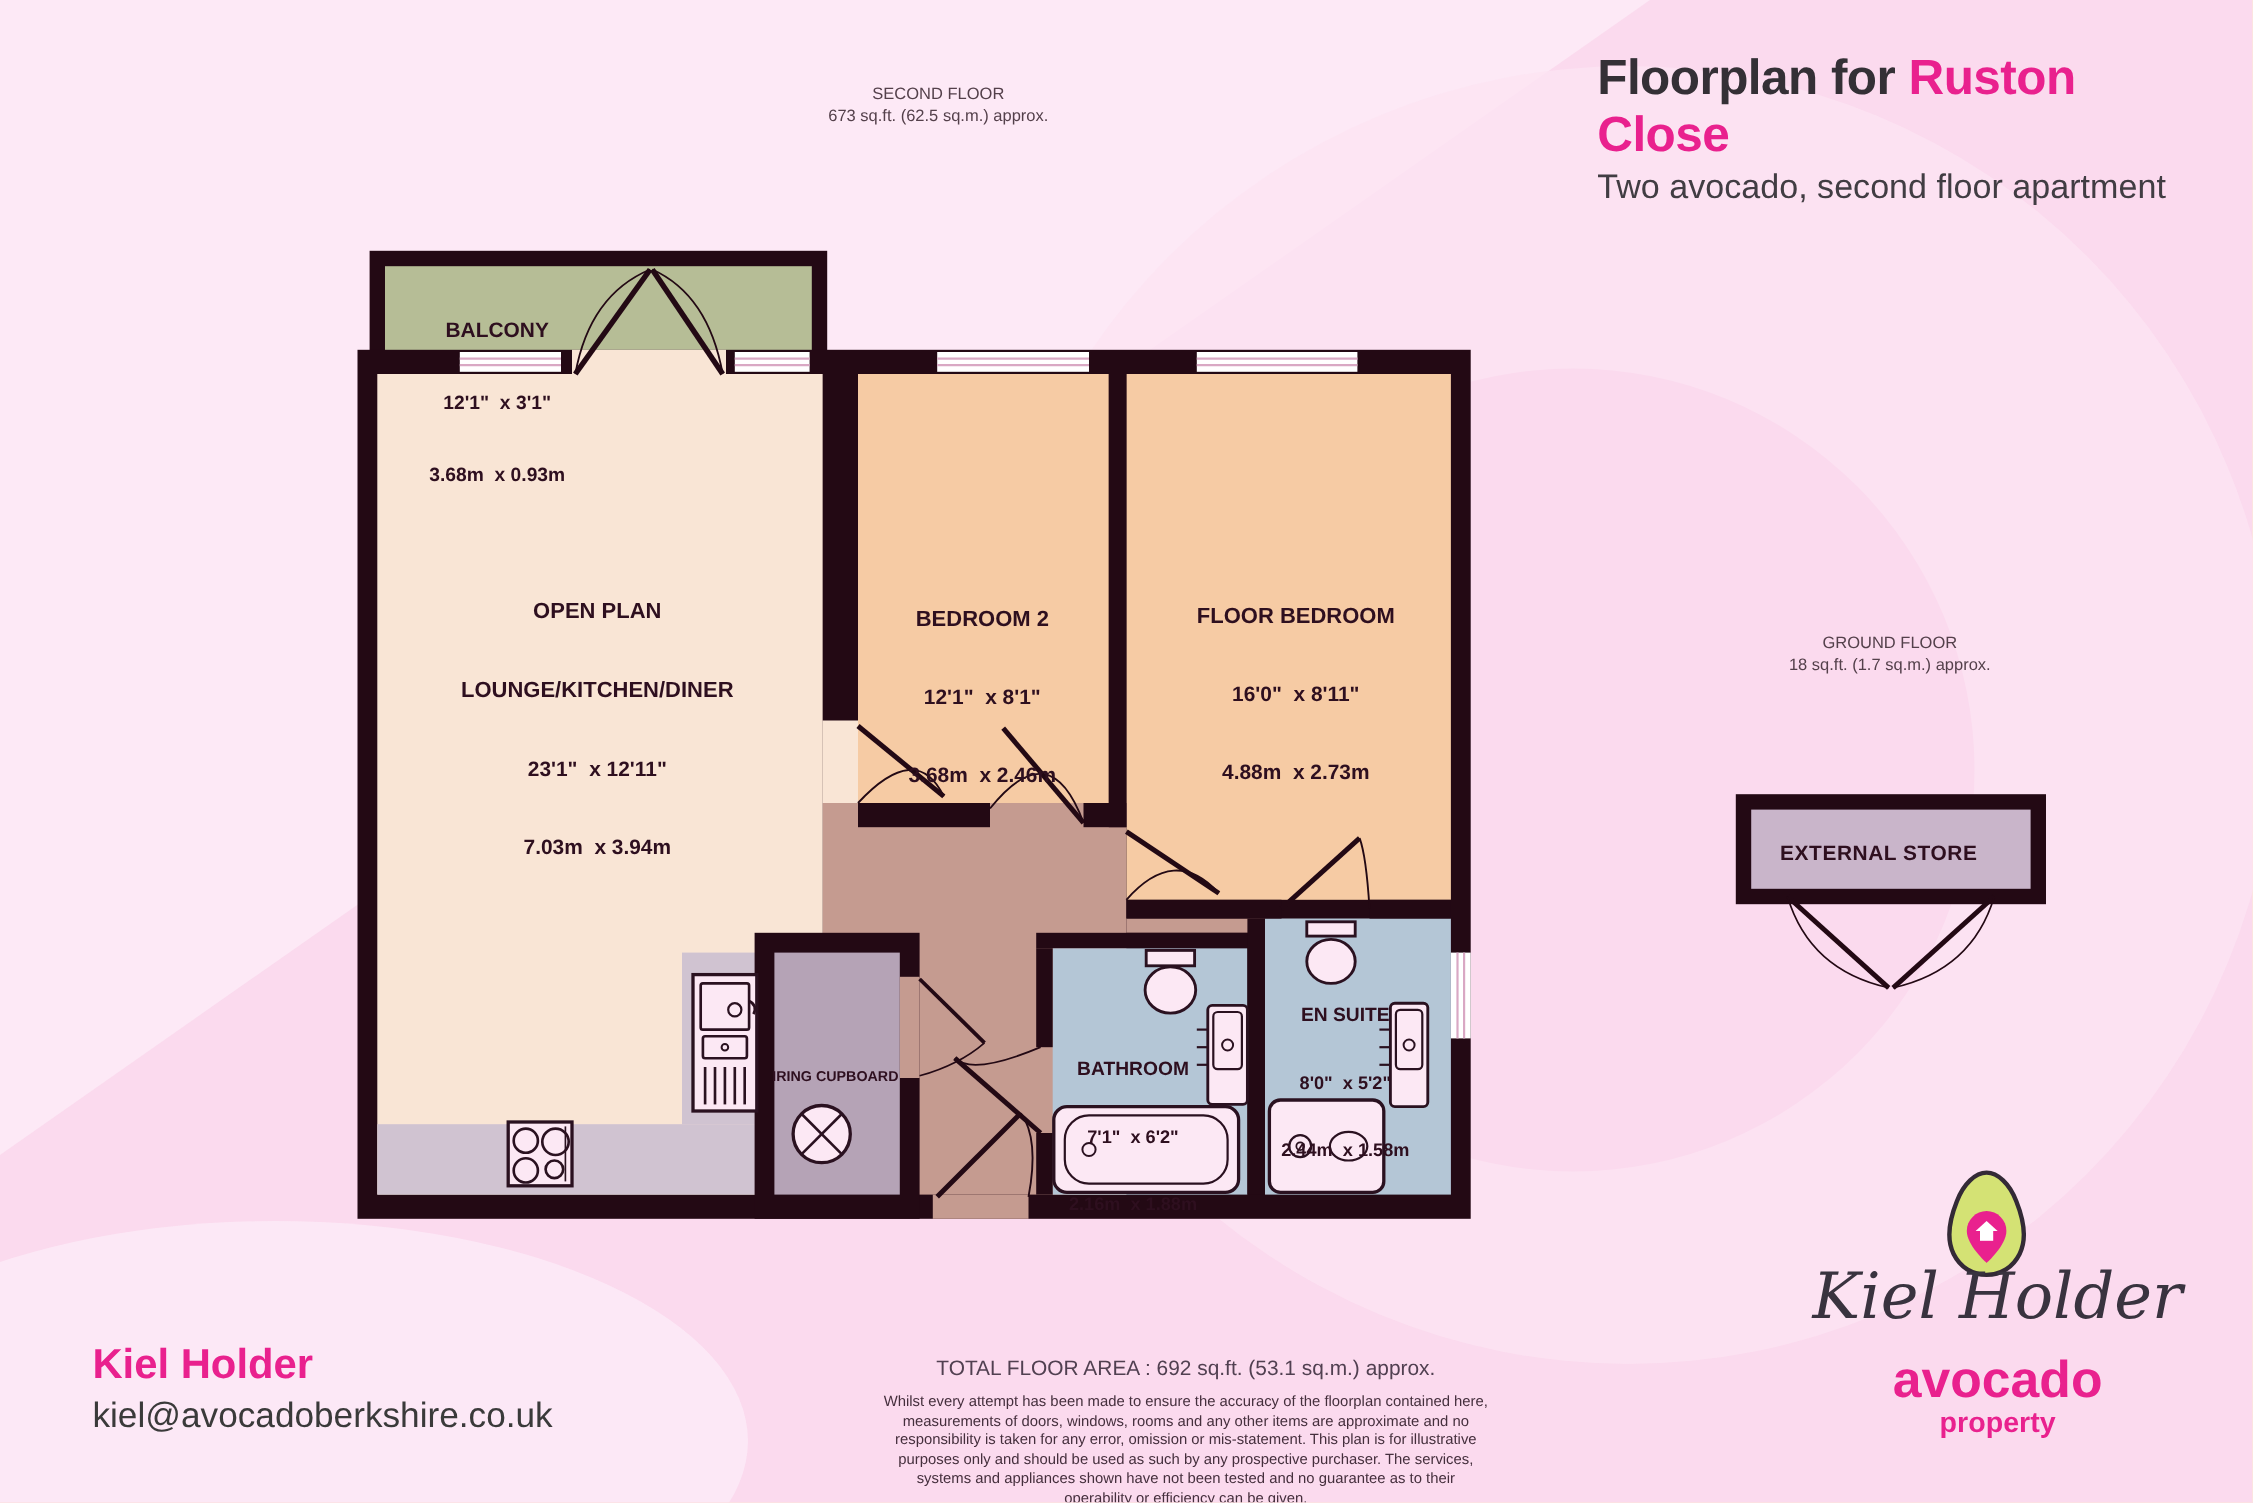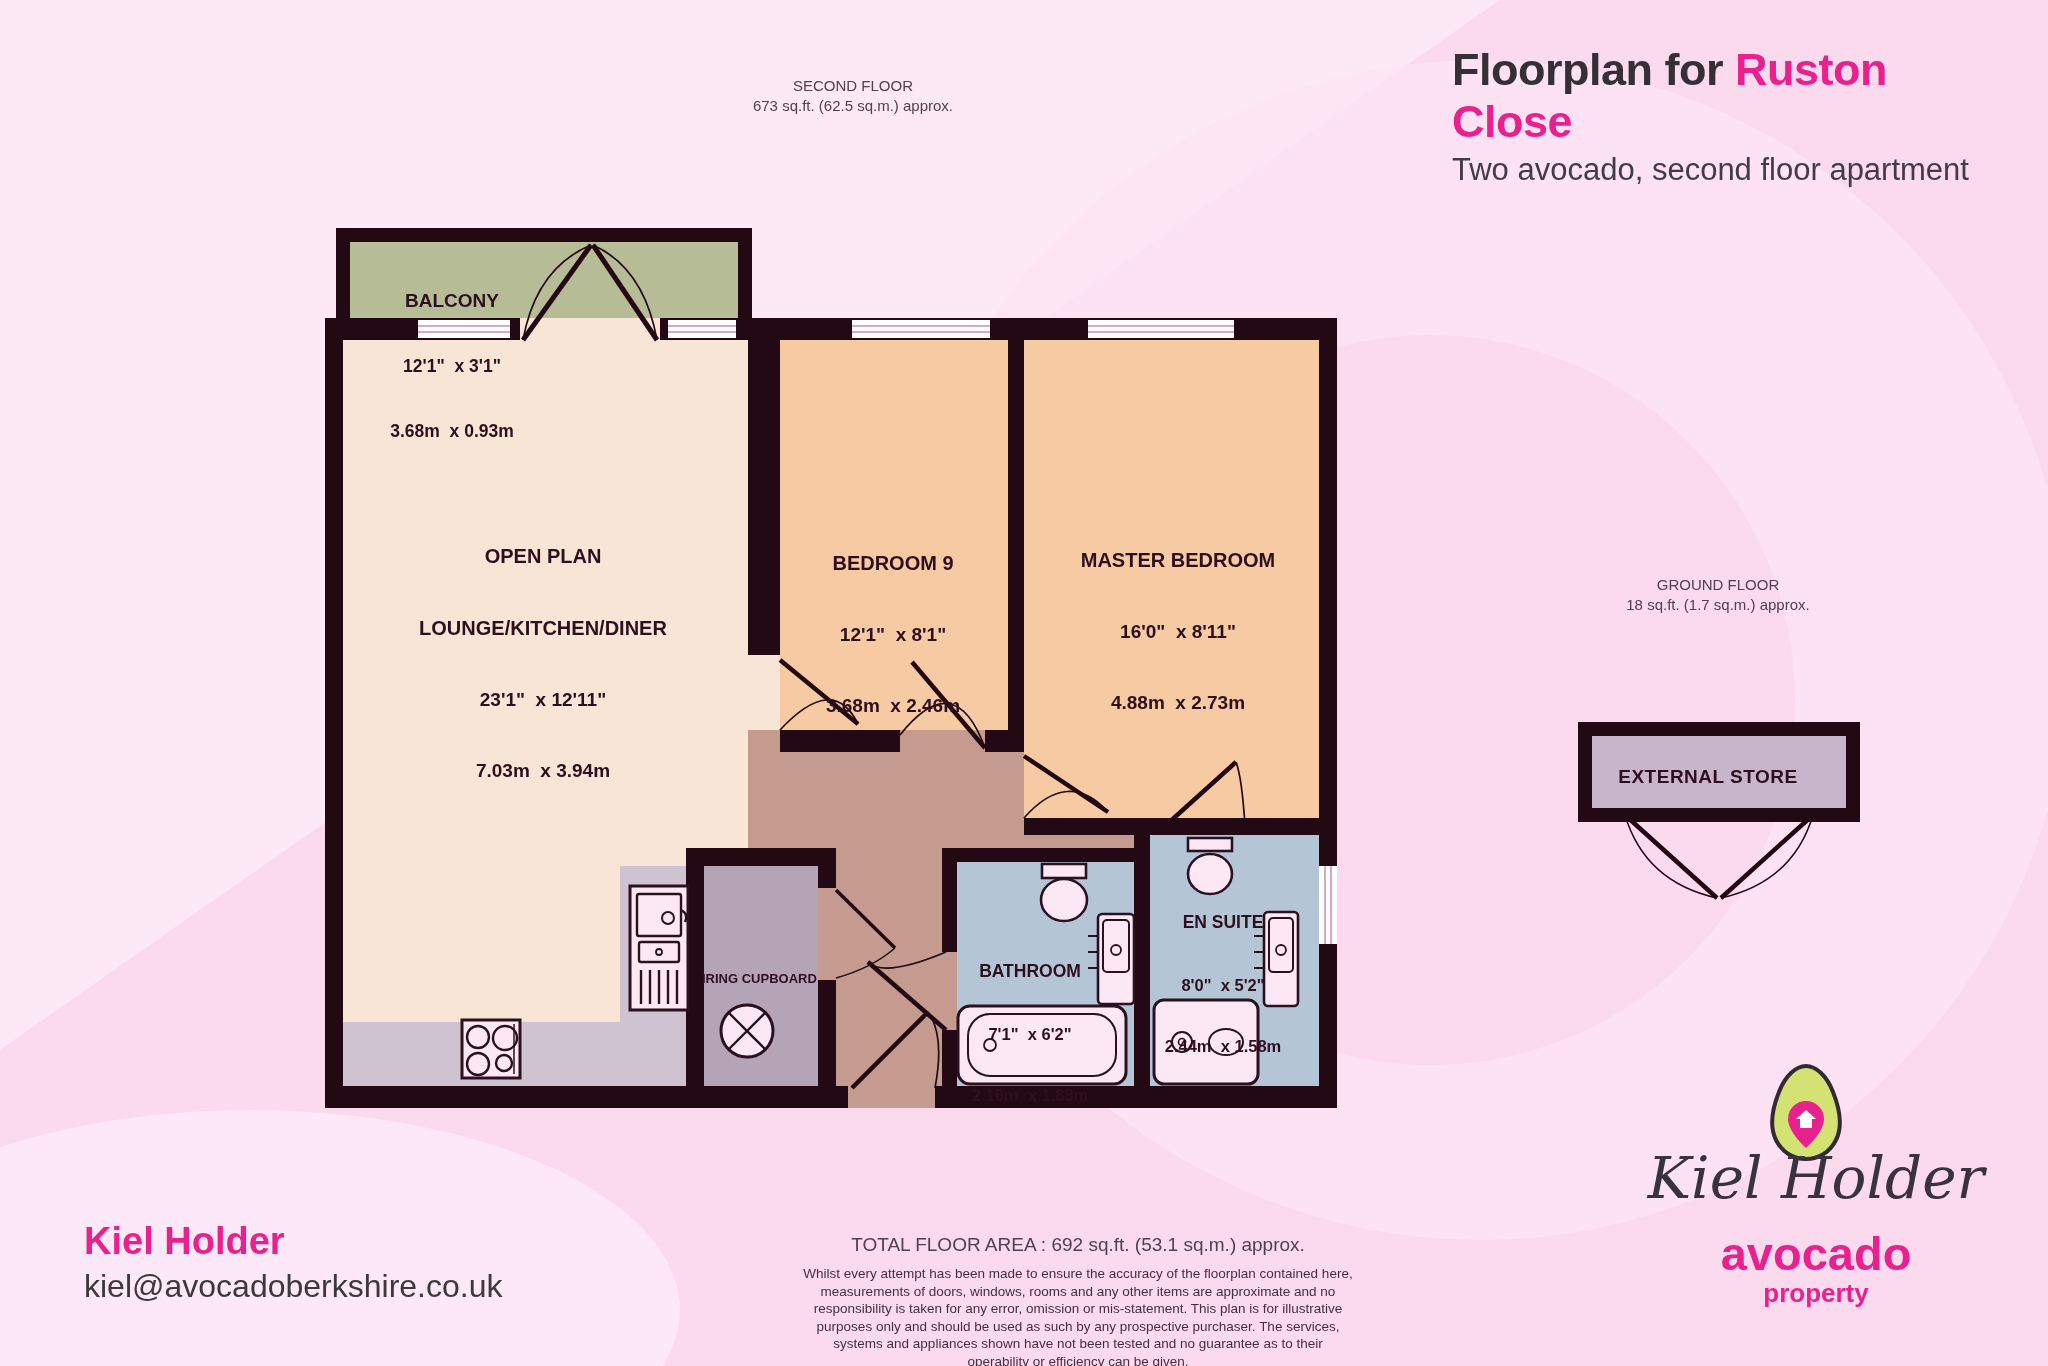--- a/index.html
+++ b/index.html
@@ -265,27 +265,27 @@
   </div>
 
   <div class="room-label" id="lbl-lounge">
     <div class="nm">OPEN PLAN</div>
     <div class="nm">LOUNGE/KITCHEN/DINER</div>
     <div>23'1"  x 12'11"</div>
     <div>7.03m  x 3.94m</div>
   </div>
 
   <div class="room-label" id="lbl-bed2">
-    <div class="nm">BEDROOM 9</div>
+    <div class="nm">BEDROOM 2</div>
     <div>12'1"  x 8'1"</div>
     <div>3.68m  x 2.46m</div>
   </div>
 
   <div class="room-label" id="lbl-master">
-    <div class="nm">MASTER BEDROOM</div>
+    <div class="nm">FLOOR BEDROOM</div>
     <div>16'0"  x 8'11"</div>
     <div>4.88m  x 2.73m</div>
   </div>
 
   <div class="room-label" id="lbl-bath">
     <div class="nm">BATHROOM</div>
     <div>7'1"  x 6'2"</div>
     <div>2.16m  x 1.88m</div>
   </div>
 

